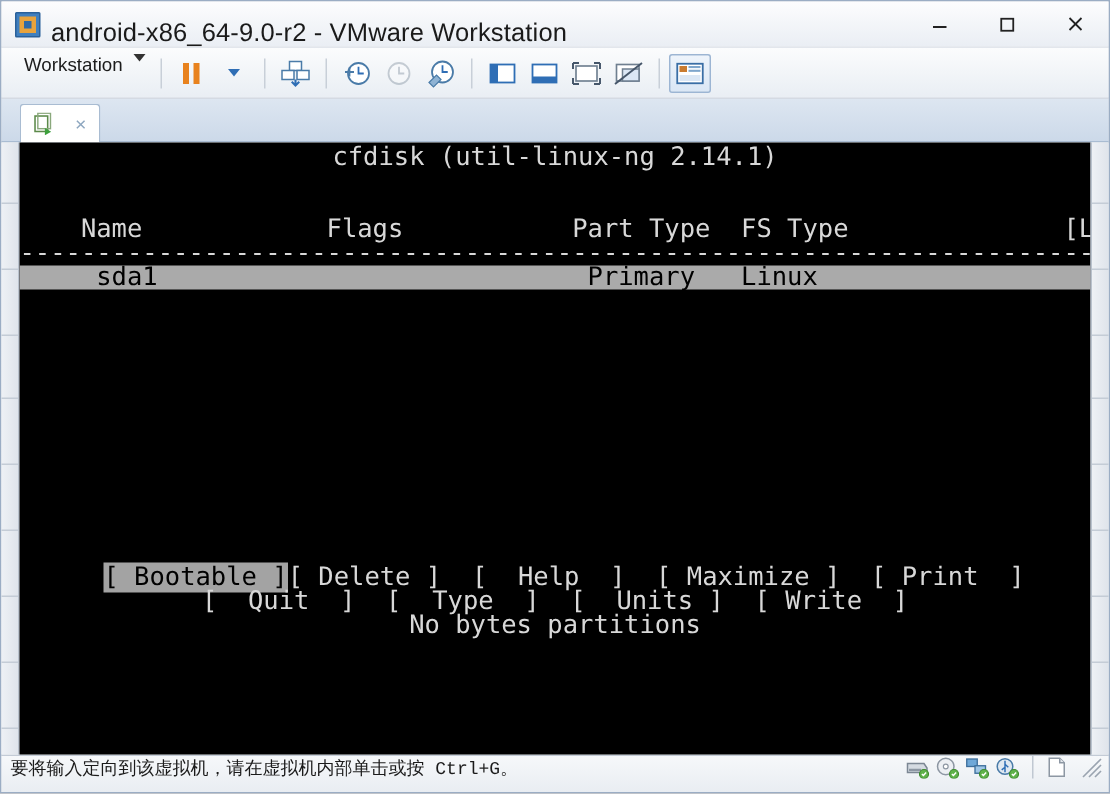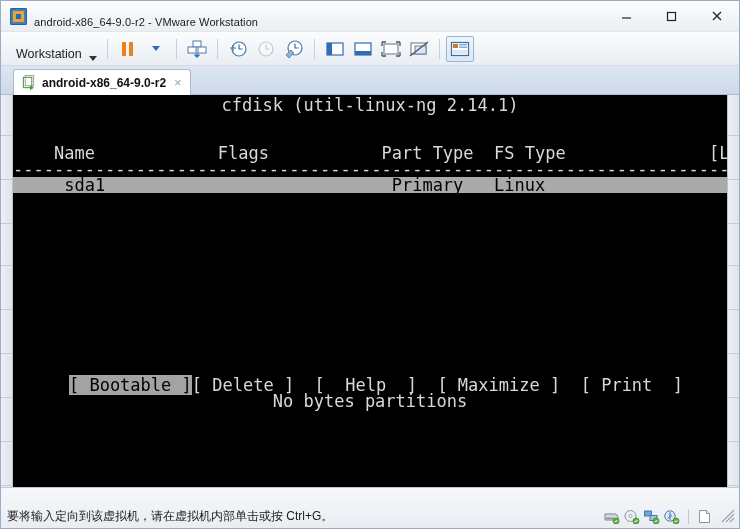--- a/index.html
+++ b/index.html
@@ -39,21 +39,21 @@
     content: ""; position: absolute;
     left: 2px; top: 2px; right: 2px; bottom: 2px;
     background: #e8a33d;
   }
   .app-icon::after {
     content: ""; position: absolute;
     left: 5px; top: 5px; right: 5px; bottom: 5px;
     background: #2f6aa8;
   }
   .title-text {
-    font-size: 11px; color: #1a1a1a;
+    font-size: 17px; color: #1a1a1a;
     letter-spacing: .1px;
     white-space: nowrap;
     margin-top: 12px;
   }
   .wincontrols {
     position: absolute; right: 0; top: 0;
     height: 30px; display: flex; align-items: stretch;
   }
   .wc {
     width: 45px; display: flex; align-items: center; justify-content: center;
@@ -63,21 +63,21 @@
 
   
   .toolbar {
     height: 33px; min-height: 33px;
     background: linear-gradient(to bottom, #fbfcfd 0%, #f2f5f8 50%, #e9eef4 100%);
     display: flex; align-items: center;
     border-bottom: 1px solid #d4dae3;
     padding-left: 8px;
   }
   .tb-item {
-    display: flex; align-items: flex-end; height: 25px;
+    display: flex; align-items: flex-start; height: 25px;
     padding: 0 4px; border-radius: 2px;
   }
   .tb-label { font-size: 12.5px; color: #1b1b1b; padding: 0 3px; }
   .caret-dark {
     width: 0; height: 0; margin-left: 4px;
     border-left: 4px solid transparent; border-right: 4px solid transparent;
     border-top: 5px solid #333;
   }
   .caret-blue {
     width: 0; height: 0;
@@ -159,22 +159,23 @@
   .row-hl {
     background: #aaaaaa; color: #000000;
     display: block; white-space: pre;
   }
 
   
   .statusbar {
     height: 24px; min-height: 24px;
     background: linear-gradient(to bottom,#f6f8fa,#e9edf2);
     border-top: 1px solid #c3cbd6;
-    display: flex; align-items: center;
-    padding: 16px 2px 0 6px;
+    display: flex; align-items: flex-start;
+    padding: 0 2px 0 6px;
+    font-family: Liberation Mono, monospace;
   }
   .status-text {
     font-size: 12px; color: #1b1b1b;
     white-space: nowrap; flex: 1 1 auto;
   }
   .status-icons { display: flex; align-items: center; gap: 3px; }
   .sicon { width: 17px; height: 15px; position: relative; }
   .sicon svg { display: block; }
   .st-sep { width: 1px; height: 15px; background: #c0c8d2; margin: 0 5px; }
   .grip { width: 14px; height: 14px; margin-left: 4px; margin-right: 2px; position: relative; }
@@ -301,21 +302,20 @@
     </div>
   </div>
 
   <div class="tabstrip">
     <div class="tab">
       <svg class="tab-icon" viewBox="0 0 16 16">
         <rect x="2.5" y="2.5" width="9" height="11" fill="#fff" stroke="#5c8a4a" stroke-width="1.1"></rect>
         <rect x="4.5" y="0.5" width="9" height="11" fill="none" stroke="#8aa87c" stroke-width="1"></rect>
         <path d="M9.5 11 l4.5 2.6 -4.5 2.6 z" fill="#3da03d"></path>
       </svg>
-      <span class="tab-label">android-x86_64-9.0-r2</span>
       <span class="tab-close">×</span>
     </div>
   </div>
 
   <div class="vmarea">
 
     <div class="edge-rail">
       <i style="top:40px"></i>
         <i style="top:84px"></i>
         <i style="top:128px"></i>
@@ -331,20 +331,21 @@
       <div class="scr-line center">cfdisk (util-linux-ng 2.14.1)</div>
       <div class="scr-line">&nbsp;</div>
       <div class="scr-line">&nbsp;</div>
       <div class="scr-line">    Name            Flags           Part Type  FS Type              [Label]              Size (MB)</div>
       <div class="scr-line" style="overflow:hidden">-------------------------------------------------------------------------------------------------</div>
       <div class="row-hl">     sda1                            Primary   Linux                                        64420.40</div>
 
       <div style="height:184px"></div>
 
       <div class="scr-line center"><span class="hl">[ Bootable ]</span><span>[ Delete ]  [  Help  ]  [ Maximize ]  [ Print  ]</span></div>
+      <div class="scr-line center">[  Quit  ]  [  Type  ]  [  Units ]  [ Write  ]</div>
       <div class="scr-line center">No bytes partitions</div>
     </div>
 
     <div class="edge-rail right">
       <i style="top:40px"></i>
         <i style="top:84px"></i>
         <i style="top:128px"></i>
       <i style="top:170px"></i>
         <i style="top:214px"></i>
         <i style="top:258px"></i>

